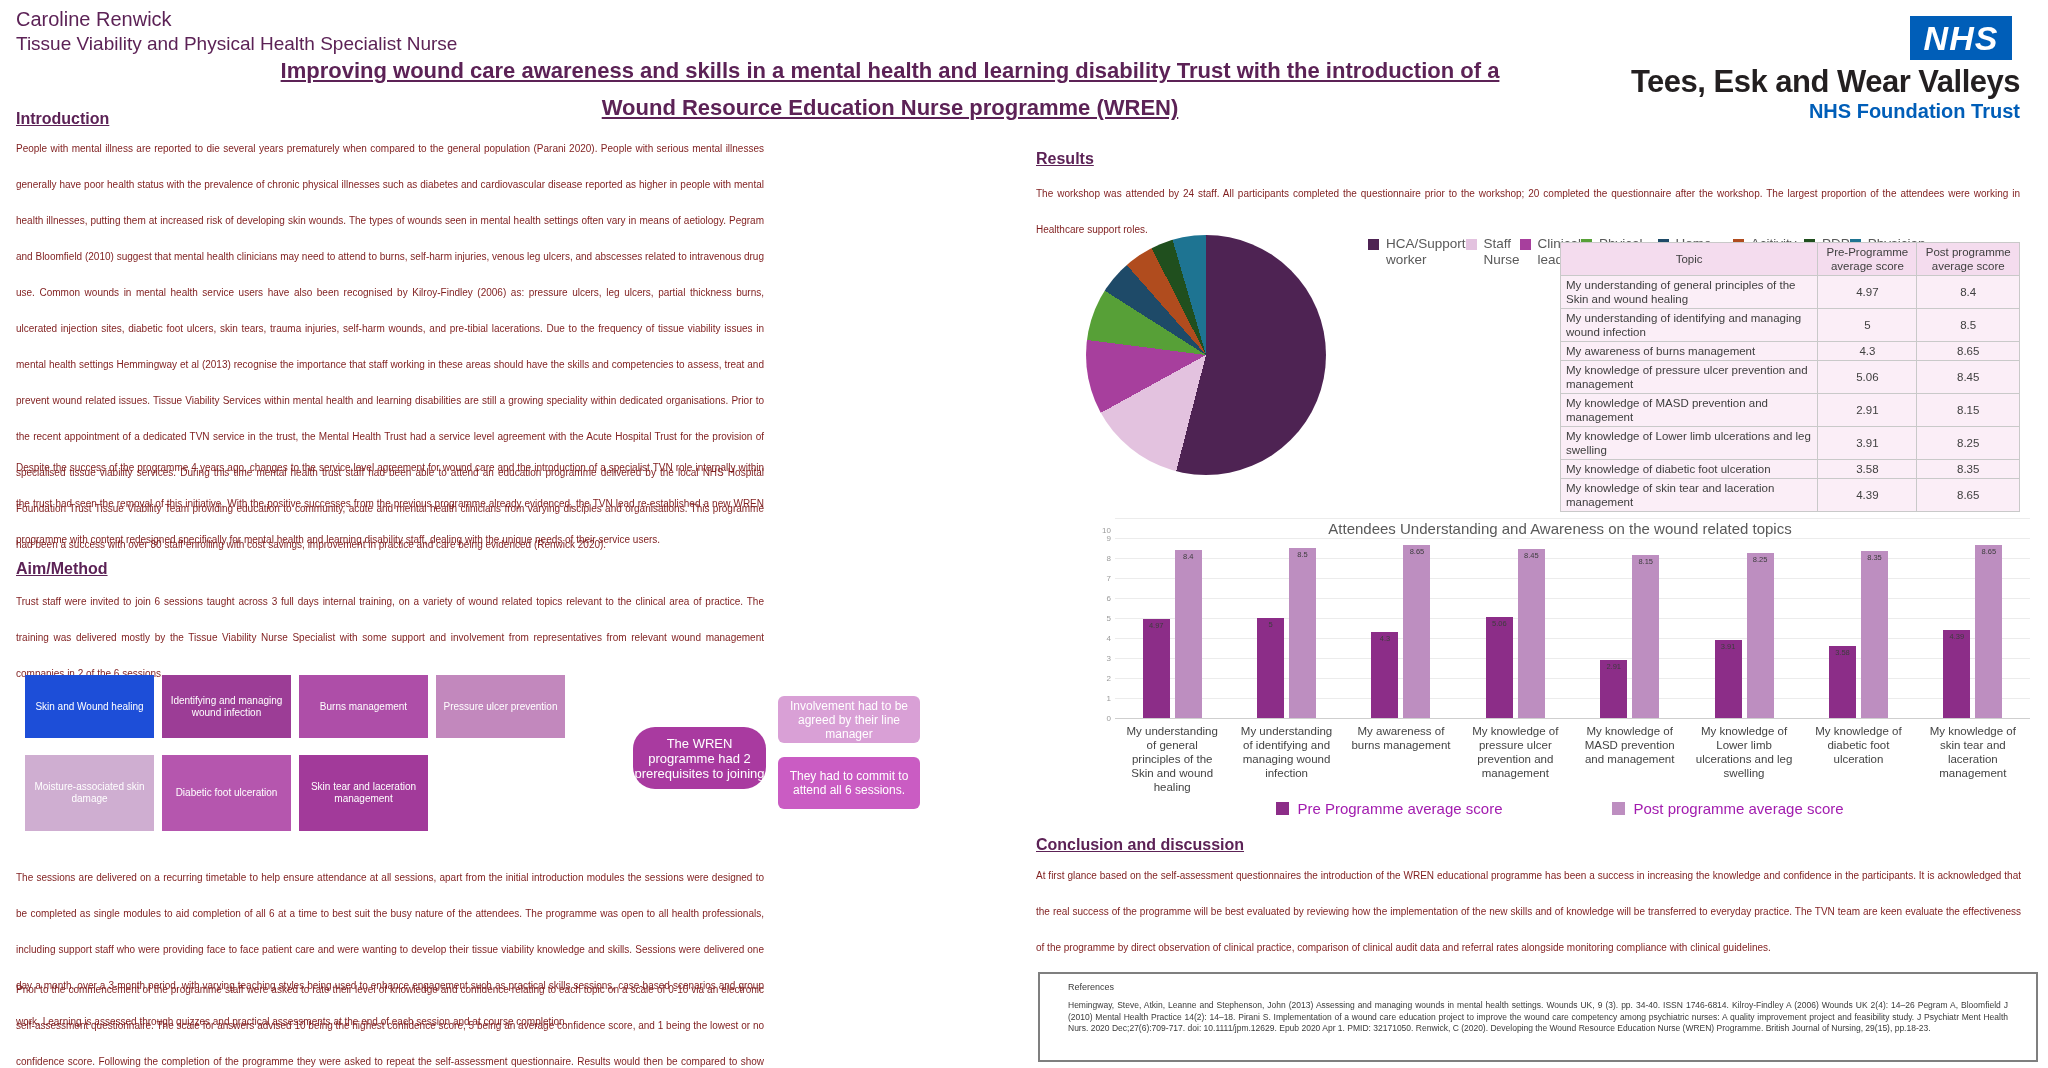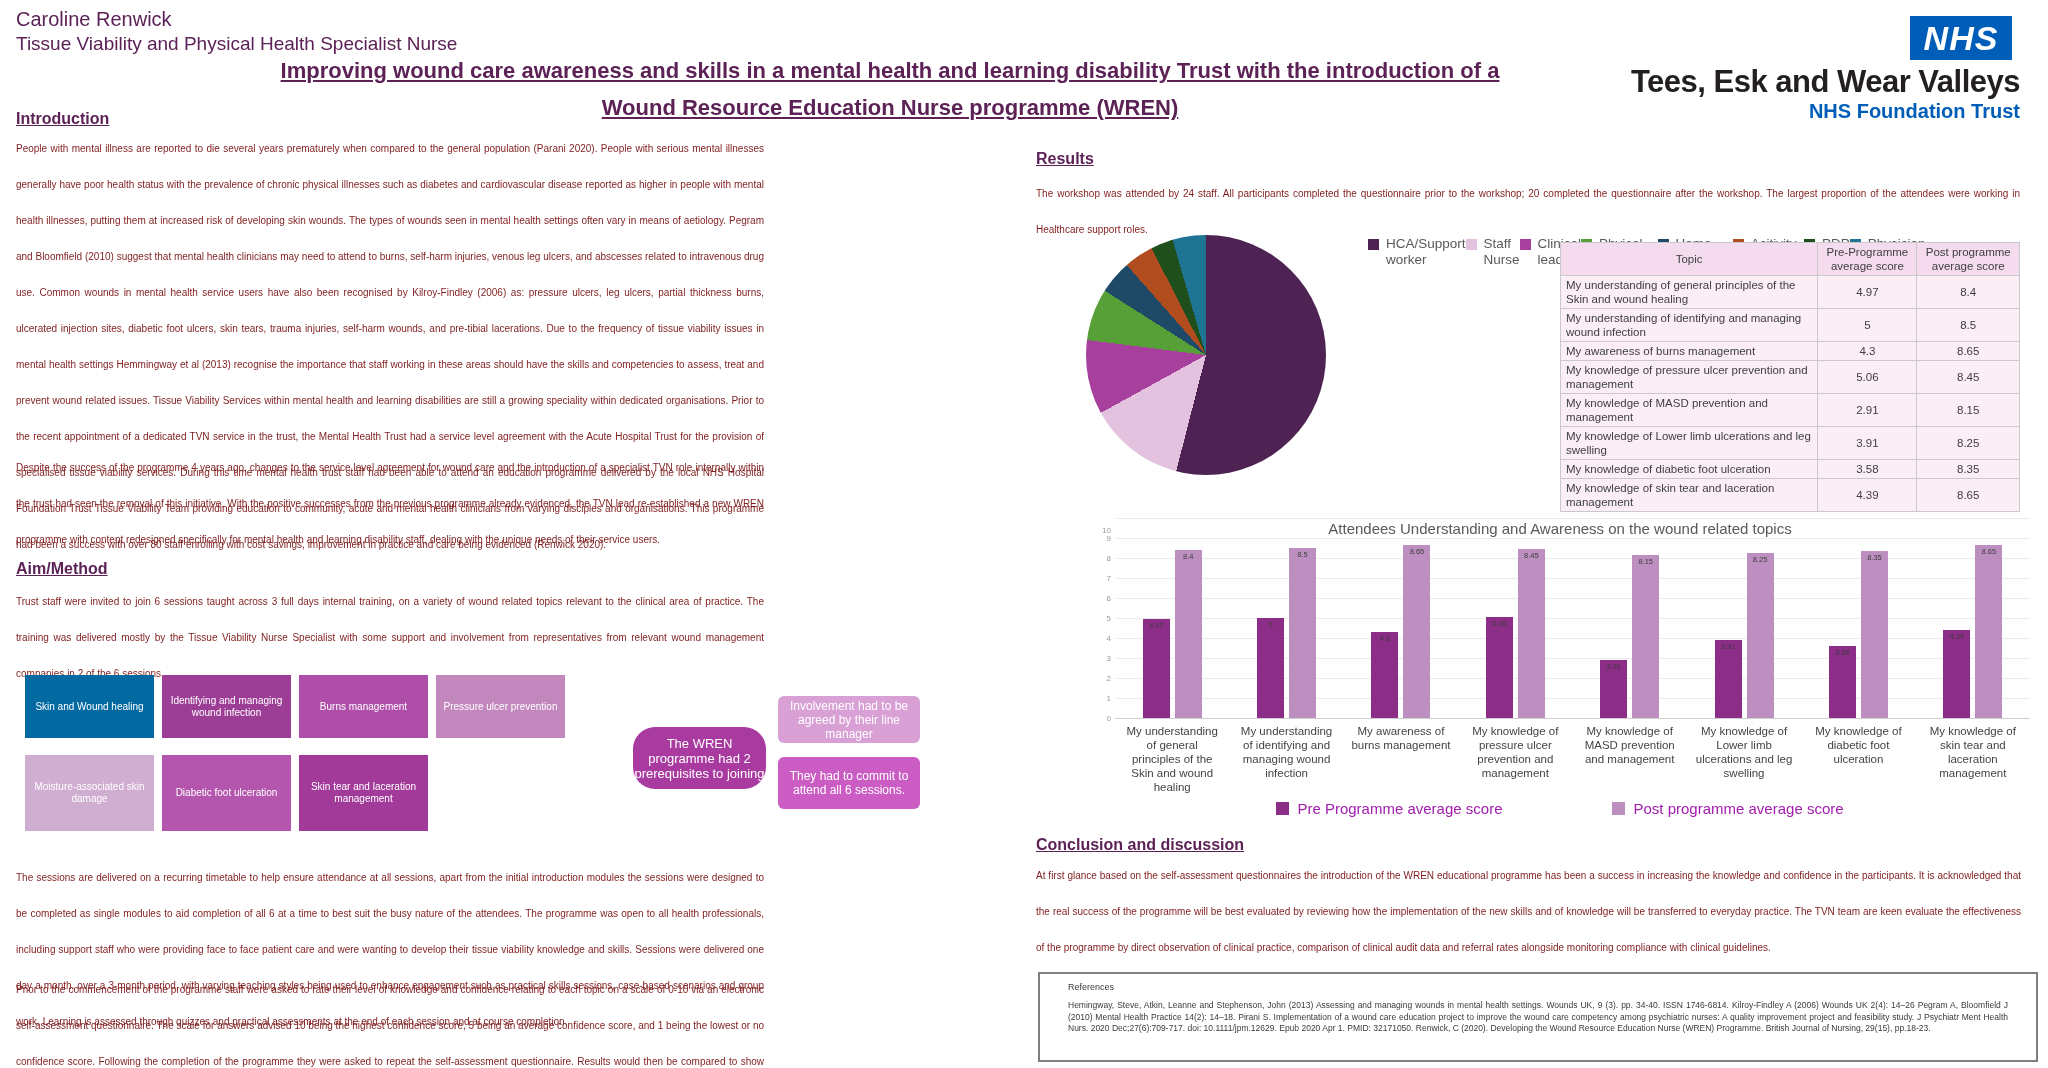--- a/index.html
+++ b/index.html
@@ -91,21 +91,21 @@
   <div class="trusttype">NHS Foundation Trust</div>
 
   <div class="h2" style="left:16px;top:110px;">Introduction</div>
   <div class="para" style="left:16px;top:131px;width:748px;">People with mental illness are reported to die several years prematurely when compared to the general population (Parani 2020). People with serious mental illnesses generally have poor health status with the prevalence of chronic physical illnesses such as diabetes and cardiovascular disease reported as higher in people with mental health illnesses, putting them at increased risk of developing skin wounds. The types of wounds seen in mental health settings often vary in means of aetiology. Pegram and Bloomfield (2010) suggest that mental health clinicians may need to attend to burns, self-harm injuries, venous leg ulcers, and abscesses related to intravenous drug use. Common wounds in mental health service users have also been recognised by Kilroy-Findley (2006) as: pressure ulcers, leg ulcers, partial thickness burns, ulcerated injection sites, diabetic foot ulcers, skin tears, trauma injuries, self-harm wounds, and pre-tibial lacerations. Due to the frequency of tissue viability issues in mental health settings Hemmingway et al (2013) recognise the importance that staff working in these areas should have the skills and competencies to assess, treat and prevent wound related issues. Tissue Viability Services within mental health and learning disabilities are still a growing speciality within dedicated organisations. Prior to the recent appointment of a dedicated TVN service in the trust, the Mental Health Trust had a service level agreement with the Acute Hospital Trust for the provision of specialised tissue viability services.  During this time mental health trust staff had been able to attend an education programme delivered by the local NHS Hospital Foundation Trust Tissue Viability Team providing education to community, acute and mental health clinicians from varying disciples and organisations. This programme had been a success with over 80 staff enrolling with cost savings, improvement in practice and care being evidenced (Renwick 2020).</div>
   <div class="para" style="left:16px;top:450px;width:748px;">Despite the success of the programme 4 years ago, changes to the service level agreement for wound care and the introduction of a specialist TVN role internally within the trust had seen the removal of this initiative. With the positive successes from the previous programme already evidenced, the TVN lead re-established a new WREN programme with content redesigned specifically for mental health and learning disability staff, dealing with the unique needs of their service users.</div>
 
   <div class="h2" style="left:16px;top:560px;">Aim/Method</div>
   <div class="para" style="left:16px;top:584px;width:748px;">Trust staff were invited to join 6 sessions taught across 3 full days internal training, on a variety of wound related topics relevant to the clinical area of practice. The training was delivered mostly by the Tissue Viability Nurse Specialist with some support and involvement from representatives from relevant wound management companies in 2 of the 6 sessions.</div>
 
   <div class="modgrid">
-      <div class="modbox" style="background: #0369a1;">Skin and Wound healing</div>
+      <div class="modbox" style="background: #1d4ed8;">Skin and Wound healing</div>
       <div class="modbox" style="background: rgb(156, 61, 150);">Identifying and managing wound infection</div>
       <div class="modbox" style="background: rgb(174, 78, 168);">Burns management</div>
       <div class="modbox" style="background: rgb(194, 136, 189);">Pressure ulcer prevention</div>
       <div class="modbox" style="background: rgb(207, 174, 209);">Moisture-associated skin damage</div>
       <div class="modbox" style="background: rgb(181, 86, 174);">Diabetic foot ulceration</div>
       <div class="modbox" style="background: rgb(162, 58, 154);">Skin tear and laceration management</div>
     </div>
   <div class="callout wren">The WREN programme had 2 prerequisites to joining</div>
   <div class="callout pre1">Involvement had to be agreed by their line manager</div>
   <div class="callout pre2">They had to commit to attend all 6 sessions.</div>

